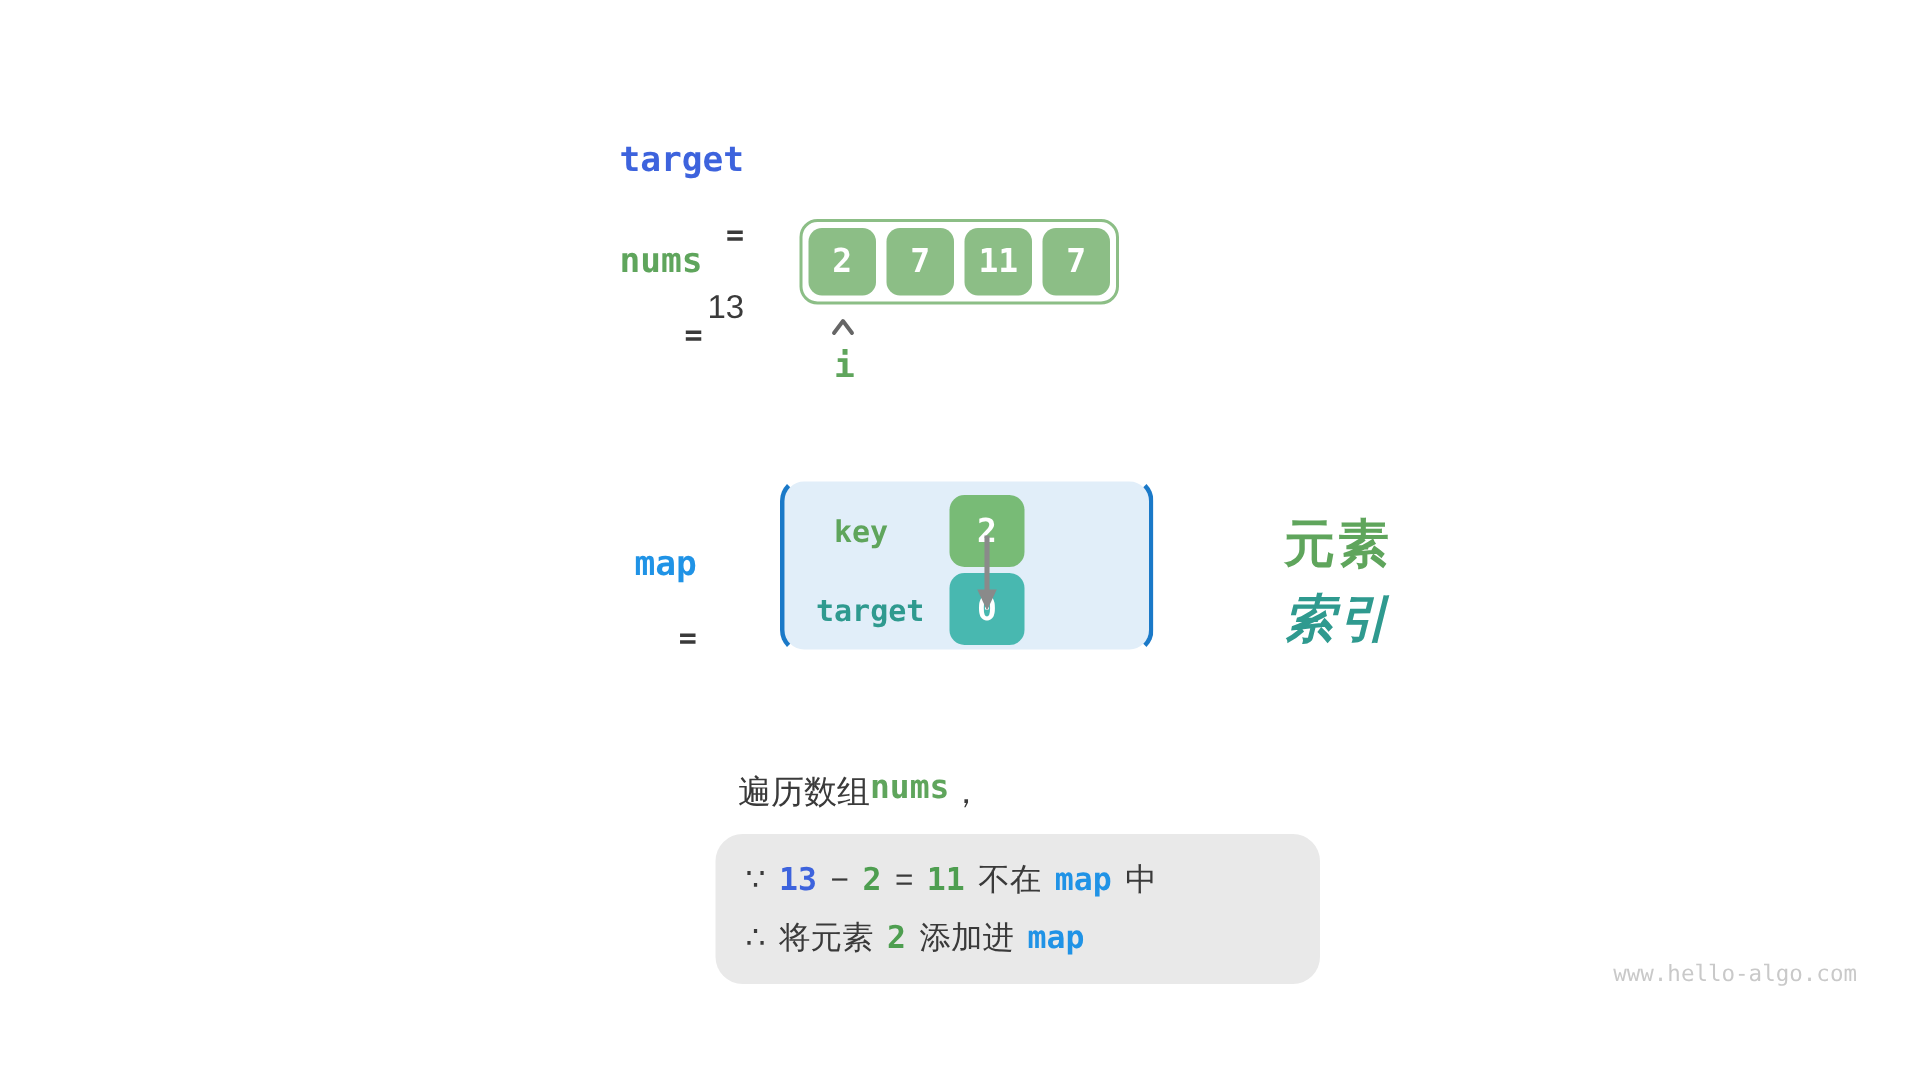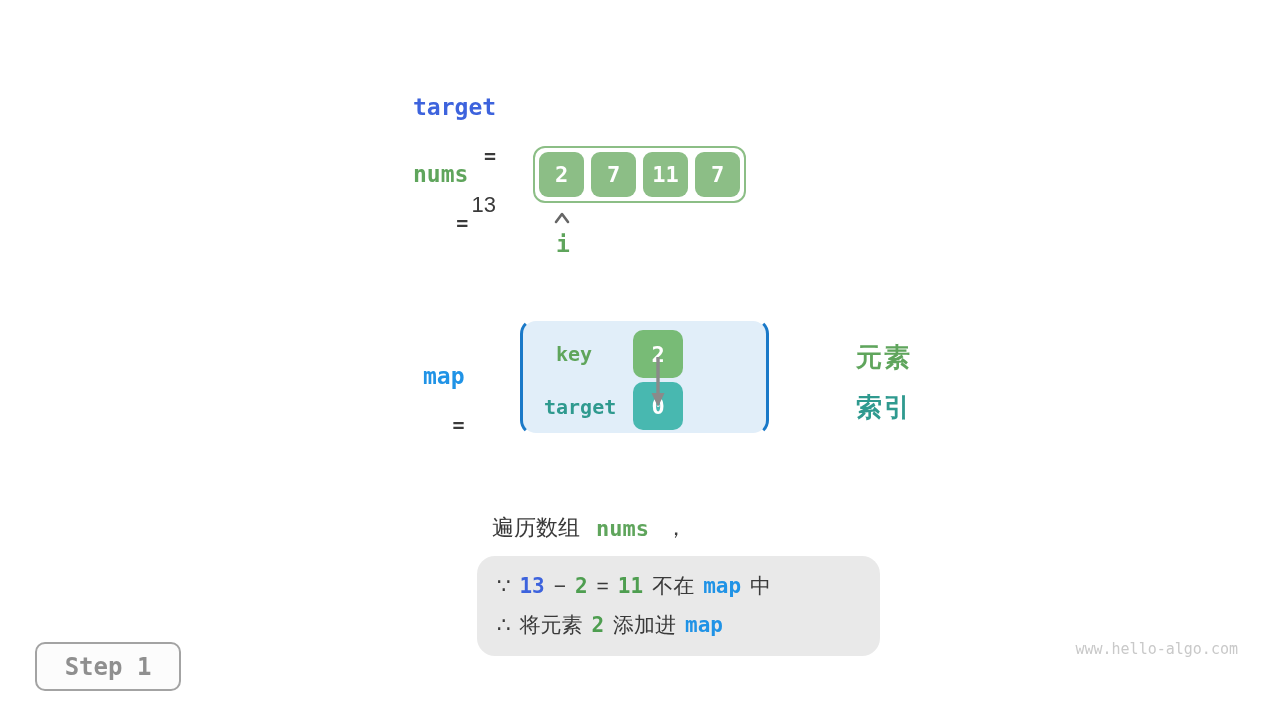--- a/index.html
+++ b/index.html
@@ -66,25 +66,25 @@
     position: absolute;
     width: 50px; height: 48px;
     border-radius: 10px;
     color: #ffffff; font-size: 22px;
     display: flex; align-items: center; justify-content: center;
   }
   .key-box { left: 110px; top: 9px; background: var(--key_green); }
   .value-box { left: 110px; top: 61px; background: var(--teal_fill); }
   .kv-arrow { position: absolute; left: 126px; top: 34px; }
 
-  .side-label { font-size: 26px; font-weight: 700; letter-spacing: 2px; }
+  .side-label { font-size: 34px; font-weight: 700; letter-spacing: 2px; }
   .side-el { left: 856px; top: 340px; }
-  .side-ix { left: 856px; top: 390px; }
+  .side-ix { left: 856px; top: 390px; font-style: italic; }
 
-  .caption { left: 492px; top: 513px; display: flex; align-items: center; gap: 16px; font-size: 22px; }
+  .caption { left: 492px; top: 513px; display: flex; align-items: flex-start; gap: 0; font-size: 22px; }
   .caption .code { font-size: 22px; }
 
   .reason-box {
     left: 477px; top: 556px;
     width: 403px;
     background: var(--gray_box);
     border-radius: 18px;
     padding: 16px 20px 17px 20px;
     display: flex; flex-direction: column; gap: 11px;
   }
@@ -171,17 +171,16 @@
     </div>
     <div class="reason-line">
       <span class="dark">∴</span>
       <span class="dark">将元素</span>
       <span class="mono gnum">2</span>
       <span class="dark">添加进</span>
       <span class="mono bblue">map</span>
     </div>
   </div>
 
-  <div class="abs step-badge mono">Step 1</div>
 
   <div class="abs mono watermark">www.hello-algo.com</div>
 
 </div>
 
 </body></html>

